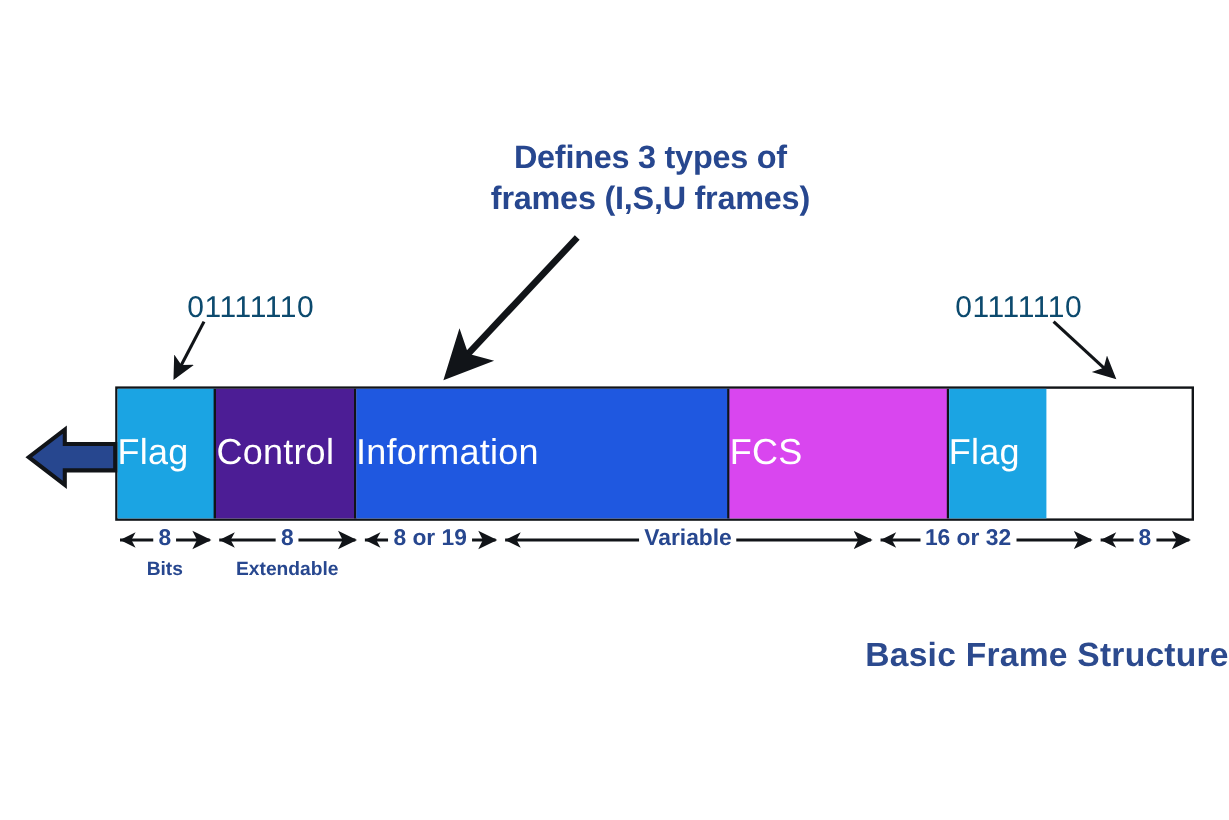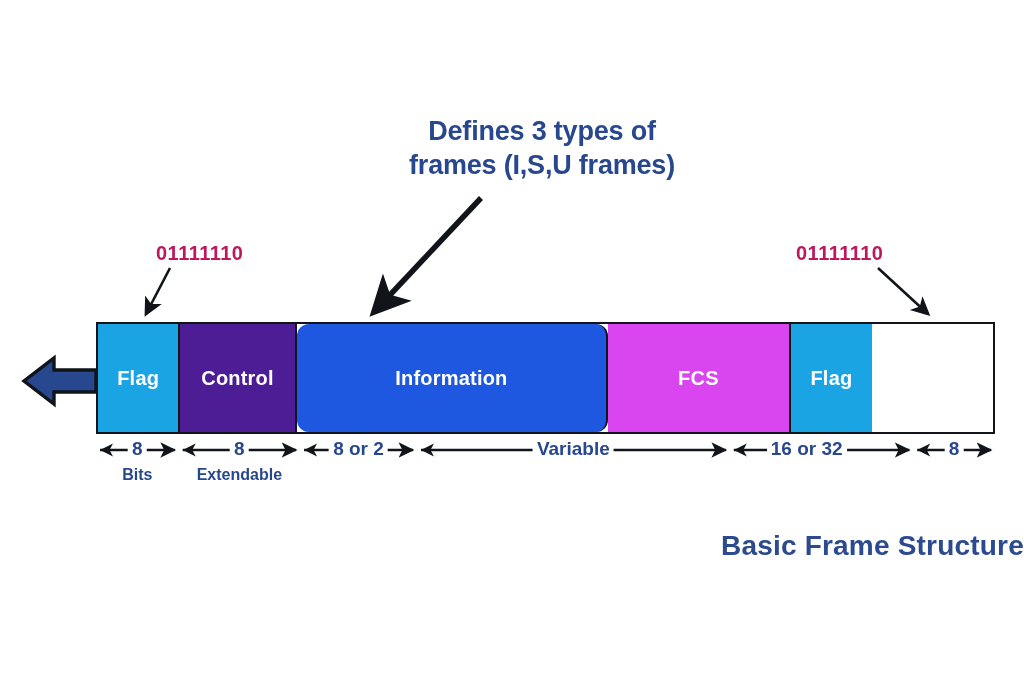--- a/index.html
+++ b/index.html
@@ -37,47 +37,46 @@
     font-size: 27px;
     font-weight: bold;
     line-height: 1.26;
     color: #27478f;
     letter-spacing: -0.2px;
   }
 
   
   .binlabel {
     position: absolute;
-    font-size: 20px;
-    font-weight: bold;
-    color: #be185d;
+    font-size: 25px;
+    font-weight: normal;
+    color: #0c4a6e;
     letter-spacing: 0.5px;
     white-space: nowrap;
   }
   .binlabel.left  { left: 156px; top: 242px; }
   .binlabel.right { left: 796px; top: 242px; }
 
   
   .frame {
     position: absolute;
     left: 96px;
     top: 322px;
     width: 899px;
     height: 112px;
     display: flex;
     border: 2px solid #111418;
     box-sizing: border-box;
   }
   .field {
     display: flex;
     align-items: center;
-    justify-content: center;
     color: #ffffff;
-    font-size: 20px;
-    font-weight: bold;
+    font-size: 30px;
+    font-weight: normal;
     box-sizing: border-box;
     border-right: 2px solid #111418;
     letter-spacing: 0.2px;
     white-space: nowrap;
   }
   .field:last-child { border-right: none; }
 
   
   .dims {
     position: absolute;
@@ -142,42 +141,42 @@
   <div class="binlabel left">01111110</div>
   <div class="binlabel right">01111110</div>
 
   <div class="frame">
       <div class="field" style="width: 9.2%; background: rgb(27, 164, 227);">
         <span>Flag</span>
       </div>
       <div class="field" style="width: 13%; background: #4c1d95;">
         <span>Control</span>
       </div>
-      <div class="field" style="width: 34.8%; background: rgb(31, 88, 224); border-radius: 12px;">
+      <div class="field" style="width: 34.8%; background: rgb(31, 88, 224);">
         <span>Information</span>
       </div>
       <div class="field" style="width: 20.4%; background: #d946ef;">
         <span>FCS</span>
       </div>
       <div class="field" style="width: 9.1%; background: rgb(27, 164, 227);">
         <span>Flag</span>
       </div>
     </div>
 
   <div class="dims" style="z-index: 5;">
       <div class="dim" style="left: 0px; width: 82.708px;">
         <div class="dim-label">8</div>
         <div class="dim-sub">Bits</div>
       </div>
       <div class="dim" style="left: 82.708px; width: 121.365px;">
         <div class="dim-label">8</div>
         <div class="dim-sub">Extendable</div>
       </div>
       <div class="dim" style="left: 204.073px; width: 116.87px;">
-        <div class="dim-label">8 or 2</div>
+        <div class="dim-label">8 or 19</div>
       </div>
       <div class="dim" style="left: 320.943px; width: 312.852px;">
         <div class="dim-label">Variable</div>
       </div>
       <div class="dim" style="left: 619px; width: 183.396px;">
         <div class="dim-label">16 or 32</div>
       </div>
       <div class="dim" style="left: 817.191px; width: 81.809px;">
         <div class="dim-label">8</div>
       </div>

